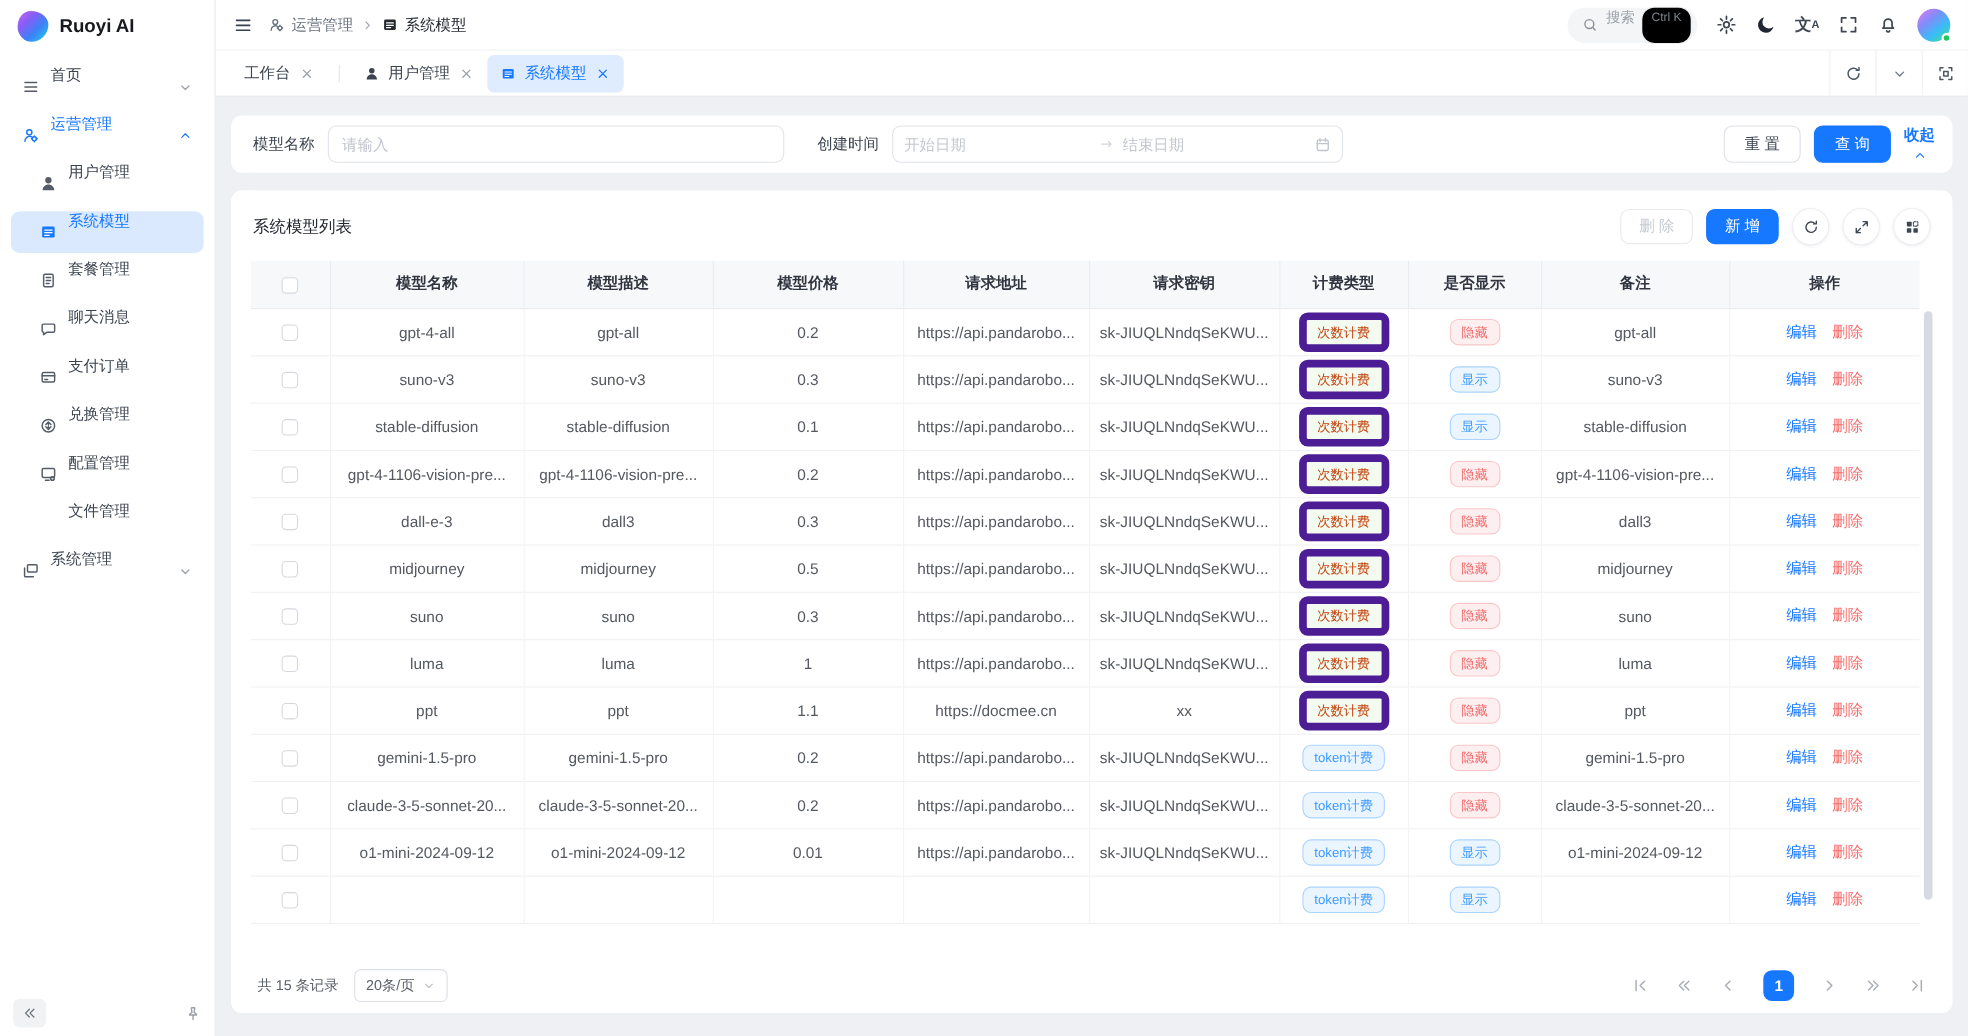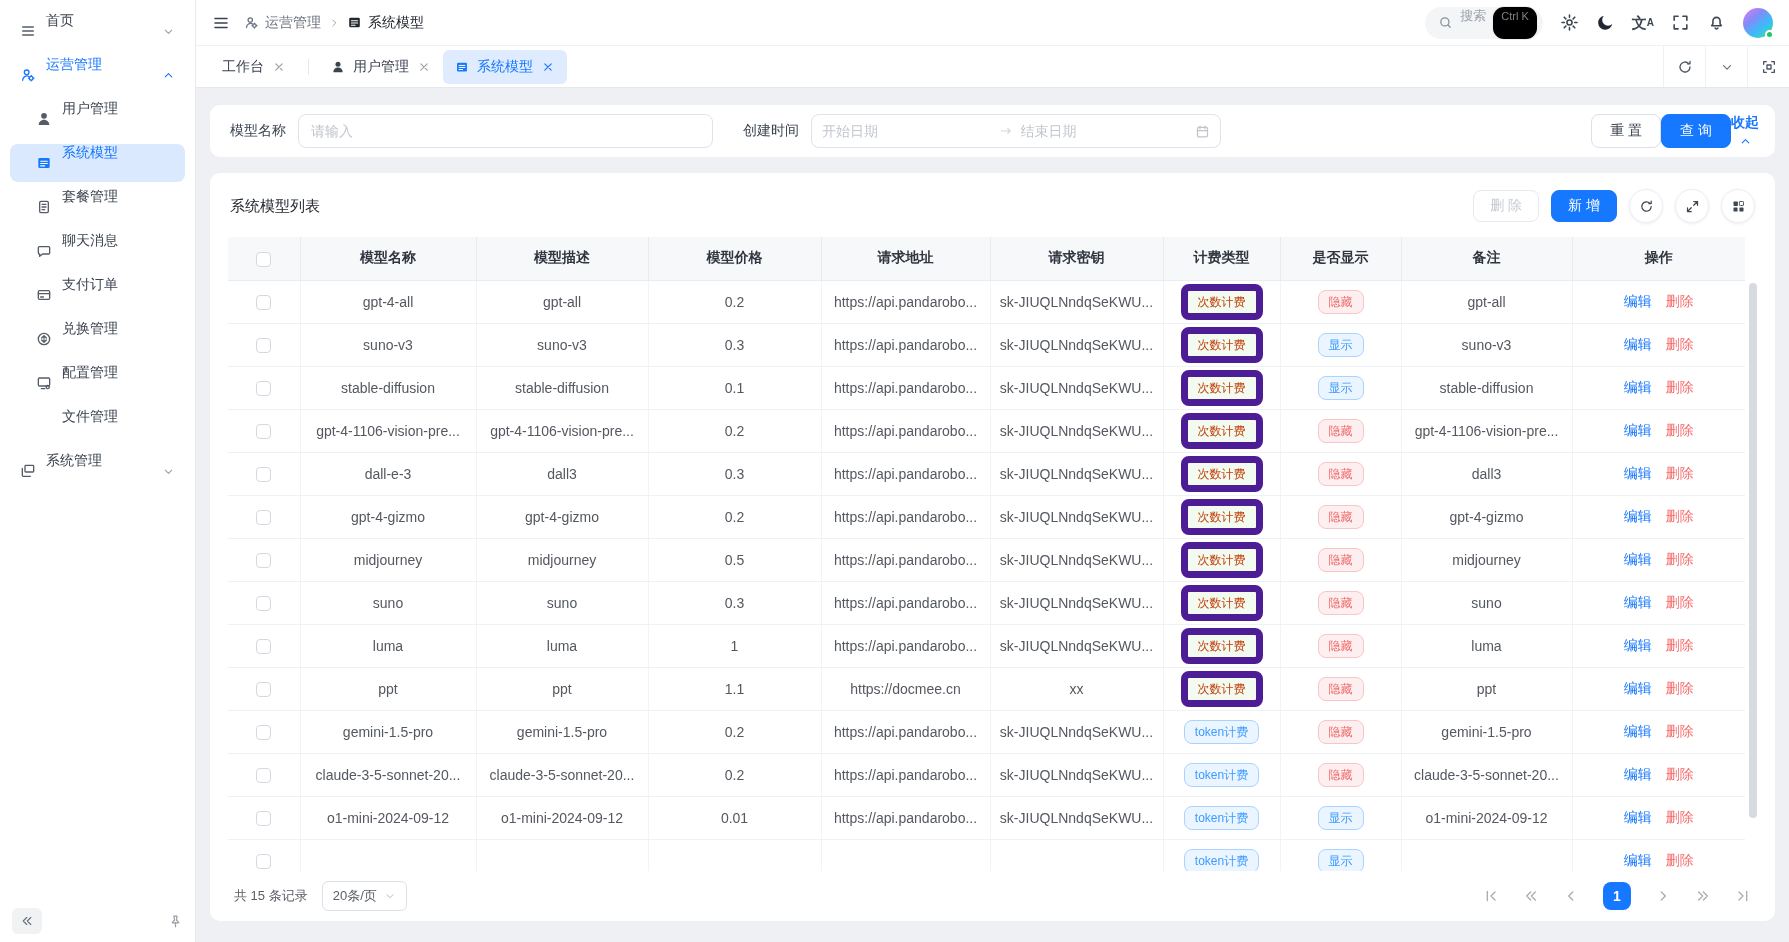--- a/index.html
+++ b/index.html
@@ -78,21 +78,21 @@
   .lbl2 { margin-left:30px; }
   .input { width:415px; height:34px; border:1px solid #e0e3e8; border-radius:8px; padding:0 12px;
     font-size:14px; color:#333; outline:none; font-family:inherit; }
   .input::placeholder { color:#c0c4cc; }
   .date-range { display:flex; align-items:center; width:410px; height:34px; border:1px solid #e0e3e8;
     border-radius:8px; padding:0 10px; cursor:text; }
   .date-range input { flex:1; min-width:0; border:none; outline:none; font-size:14px; font-family:inherit; color:#333; }
   .date-range input::placeholder { color:#c3c7ce; }
   .date-range .arrow { font-size:14px; color:#d1d5db; margin:0 8px; }
   .date-range .cal { font-size:15px; color:#c0c4cc; margin-left:6px; cursor:pointer; }
-  .filter-actions { margin-left:auto; display:flex; align-items:center; gap:0; }
+  .filter-actions { margin-left:auto; display:flex; align-items:center; gap:12px; }
   .btn { height:34px; border-radius:8px; padding:0 18px; font-size:14px; font-family:inherit; cursor:pointer; white-space:nowrap; }
   .btn-outline { background:#fff; border:1px solid #dcdfe6; color:#3c4350; }
   .btn-primary { background:#1677ff; border:1px solid #1677ff; color:#fff; }
   .btn-disabled { background:#fff; border:1px solid #e7e9ec; color:#c6cad1; cursor:not-allowed; }
   .collapse-link { display:flex; align-items:center; gap:3px; color:#1677ff; font-weight:600; cursor:pointer;flex-direction:column; }
   .collapse-link .ic { font-size:13px; }
 
   
   .table-card { margin-top:16px; background:#fff; border-radius:10px; padding:14px 18px 0; display:flex; flex-direction:column; }
   .toolbar { display:flex; align-items:center; margin:2px 2px 14px; }
@@ -133,20 +133,24 @@
   .pg-btn { font-size:16px; color:#a8adb5; cursor:pointer; display:flex; }
   .page-cur { width:28px; height:28px; border-radius:8px; background:#1677ff; color:#fff; font-weight:700;
     display:flex; align-items:center; justify-content:center; cursor:pointer; }
 </style>
 </head>
 <body>
 
 <div class="app">
 
   <aside class="sidebar">
+    <div class="logo">
+      <span class="logo-blob"></span>
+      <span class="logo-text">Ruoyi AI</span>
+    </div>
     <nav class="menu">
       <div class="menu-item">
         <span class="ic">
             <svg viewBox="0 0 24 24" fill="none" stroke="currentColor" stroke-width="2" stroke-linecap="round" stroke-linejoin="round">
               <path d="M4 6h16M4 12h16M4 18h16"></path>
             </svg>
           </span>
         <span>首页</span>
         <span class="ic chev">
             <svg viewBox="0 0 24 24" fill="none" stroke="currentColor" stroke-width="2" stroke-linecap="round" stroke-linejoin="round">
@@ -585,32 +589,20 @@
                     <td>0.3</td>
                     <td>https://api.pandarobo...</td>
                     <td>sk-JIUQLNndqSeKWU...</td>
                     <td><span class="badge b-green">次数计费</span></td>
                     <td><span class="badge b-red">隐藏</span></td>
                     <td>dall3</td>
                     <td class="ops"><a class="lnk-edit">编辑</a><a class="lnk-del">删除</a></td>
                   </tr>
                   <tr>
                     <td><span class="checkbox"></span></td>
-                    <td>gpt-4-gizmo</td>
-                    <td>gpt-4-gizmo</td>
-                    <td>0.2</td>
-                    <td>https://api.pandarobo...</td>
-                    <td>sk-JIUQLNndqSeKWU...</td>
-                    <td><span class="badge b-green">次数计费</span></td>
-                    <td><span class="badge b-red">隐藏</span></td>
-                    <td>gpt-4-gizmo</td>
-                    <td class="ops"><a class="lnk-edit">编辑</a><a class="lnk-del">删除</a></td>
-                  </tr>
-                  <tr>
-                    <td><span class="checkbox"></span></td>
                     <td>midjourney</td>
                     <td>midjourney</td>
                     <td>0.5</td>
                     <td>https://api.pandarobo...</td>
                     <td>sk-JIUQLNndqSeKWU...</td>
                     <td><span class="badge b-green">次数计费</span></td>
                     <td><span class="badge b-red">隐藏</span></td>
                     <td>midjourney</td>
                     <td class="ops"><a class="lnk-edit">编辑</a><a class="lnk-del">删除</a></td>
                   </tr>

